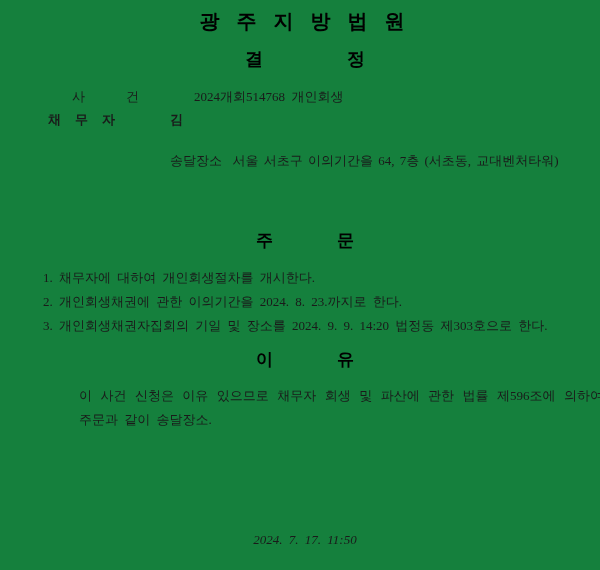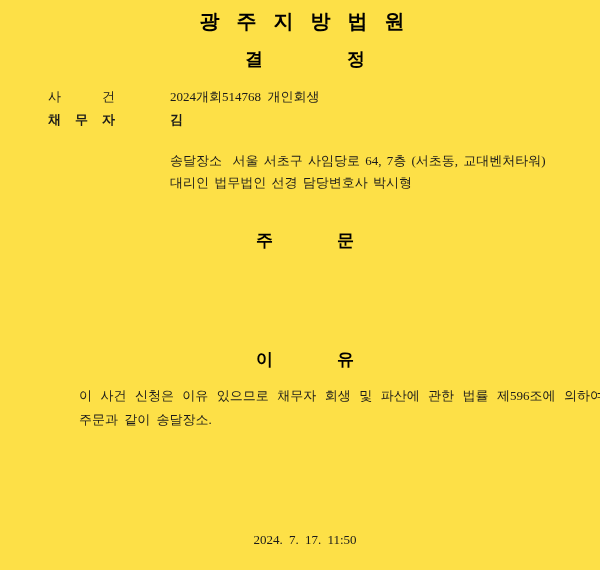--- a/index.html
+++ b/index.html
@@ -4,21 +4,21 @@
 <style>
   html, body {
     margin: 0;
     padding: 0;
     background: #ffffff;
   }
   .doc {
     position: relative;
     width: 600px;
     height: 570px;
-    background: #fde047;
+    background: #15803d;
     color: #1a1a1a;
     font-family: "Liberation Serif", "DejaVu Serif", serif;
     font-size: 13px;
     overflow: hidden;
   }
   .court-name {
     position: absolute;
     left: 43px;
     top: 8px;
     width: 524px;
@@ -39,21 +39,21 @@
     gap: 84px;
     font-size: 18px;
     font-weight: 700;
     color: #000000;
   }
   .field-row {
     position: absolute;
     left: 48px;
     line-height: 16px;
   }
-  .case-row { top: 89px; }
+  .case-row { top: 89px; margin-left: 24px; }
   .debtor-row { top: 112px; font-weight: bold; }
   .field-label {
     display: inline-block;
     width: 67px;
     text-align: justify;
     text-align-last: justify;
     vertical-align: top;
   }
   .field-value {
     display: inline-block;
@@ -106,20 +106,21 @@
   }
   .date-line {
     position: absolute;
     left: 43px;
     top: 532px;
     width: 524px;
     text-align: center;
     font-size: 13px;
     word-spacing: 3px;
     white-space: pre;
+    font-style: italic;
   }
 </style>
 </head>
 <body>
 
 <div class="doc">
 
   <div class="court-name">광 주 지 방 법 원</div>
 
   <div class="decision-title">
@@ -129,29 +130,33 @@
 
   <div class="field-row case-row">
     <span class="field-label">사 건</span><span class="field-value">2024개회514768  개인회생</span>
   </div>
 
   <div class="field-row debtor-row">
     <span class="field-label">채 무 자</span><span class="field-value">김</span>
   </div>
 
   <div class="address-block">
-    <div class="address-line">송달장소  서울 서초구 사임당로 64, 7층 (서초동, 교대벤처타워)</div>
-    <div class="address-line">대리인 법무법인 선경 담당변호사 박시형</div>
+    <div class="address-line">송달장소  서울 서초구 이의기간을 64, 7층 (서초동, 교대벤처타워)</div>
   </div>
 
   <div class="section-heading order-heading">
     <span>주</span>
     <span>문</span>
   </div>
 
+  <div class="orders">
+    <div class="order-item">1. 채무자에 대하여 개인회생절차를 개시한다.</div>
+    <div class="order-item">2. 개인회생채권에 관한 이의기간을 2024. 8. 23.까지로 한다.</div>
+    <div class="order-item">3. 개인회생채권자집회의 기일 및 장소를 2024. 9. 9. 14:20 법정동 제303호으로 한다.</div>
+  </div>
 
   <div class="section-heading reason-heading">
     <span>이</span>
     <span>유</span>
   </div>
 
   <div class="reason-body">
     <div class="justify-last">이 사건 신청은 이유 있으므로 채무자 회생 및 파산에 관한 법률 제596조에 의하여</div>
     <div>주문과 같이 송달장소.</div>
   </div>

